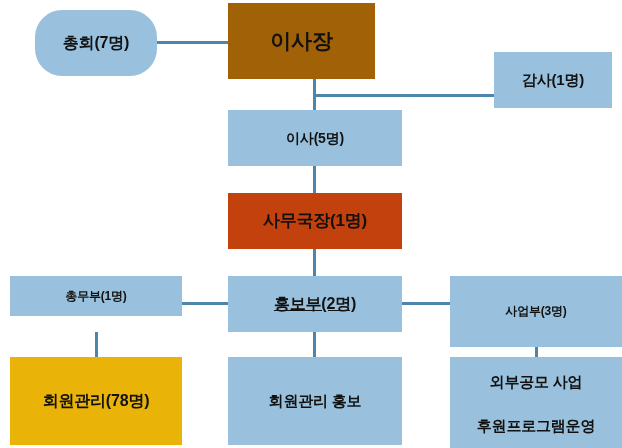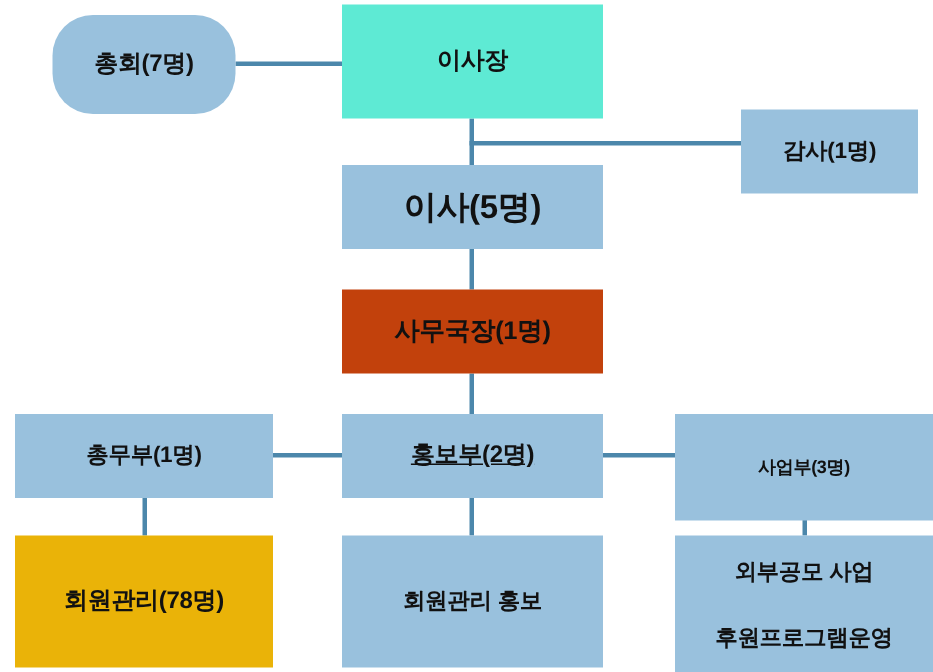--- a/index.html
+++ b/index.html
@@ -50,33 +50,33 @@
     <div class="connector v" style="left: 313px; top: 166px; height: 27px;"></div>
     <div class="connector v" style="left: 313px; top: 249px; height: 27px;"></div>
     <div class="connector h" style="left: 182px; top: 302px; width: 46px;"></div>
     <div class="connector h" style="left: 402px; top: 302px; width: 48px;"></div>
     <div class="connector v" style="left: 95px; top: 332px; height: 25px;"></div>
     <div class="connector v" style="left: 313px; top: 332px; height: 25px;"></div>
     <div class="connector v" style="left: 535px; top: 332px; height: 25px;"></div>
     <div class="node" style="left: 35px; top: 10px; width: 122px; height: 66px; font-size: 16px; background: rgb(153, 193, 221); color: rgb(17, 17, 17); border-radius: 27px;">
       <span>총회(7명)</span>
     </div>
-    <div class="node" style="left: 228px; top: 3px; width: 174px; height: 76px; font-size: 16px; background: #5eead4; color: rgb(17, 17, 17);">
+    <div class="node" style="left: 228px; top: 3px; width: 147px; height: 76px; font-size: 21px; background: #a16207; color: rgb(17, 17, 17);">
       <span>이사장</span>
     </div>
-    <div class="node" style="left: 494px; top: 73px; width: 118px; height: 56px; font-size: 15px; background: rgb(153, 193, 221); color: rgb(17, 17, 17);">
+    <div class="node" style="left: 494px; top: 52px; width: 118px; height: 56px; font-size: 15px; background: rgb(153, 193, 221); color: rgb(17, 17, 17);">
       <span>감사(1명)</span>
     </div>
-    <div class="node" style="left: 228px; top: 110px; width: 174px; height: 56px; font-size: 22px; background: rgb(153, 193, 221); color: rgb(17, 17, 17);">
+    <div class="node" style="left: 228px; top: 110px; width: 174px; height: 56px; font-size: 14px; background: rgb(153, 193, 221); color: rgb(17, 17, 17);">
       <span>이사(5명)</span>
     </div>
     <div class="node" style="left: 228px; top: 193px; width: 174px; height: 56px; font-size: 17px; background: #c2410c; color: rgb(17, 17, 17);">
       <span>사무국장(1명)</span>
     </div>
-    <div class="node" style="left: 10px; top: 276px; width: 172px; height: 56px; font-size: 15px; background: rgb(153, 193, 221); color: rgb(17, 17, 17);">
+    <div class="node" style="left: 10px; top: 276px; width: 172px; height: 40px; font-size: 12px; background: rgb(153, 193, 221); color: rgb(17, 17, 17);">
       <span>총무부(1명)</span>
     </div>
     <div class="node" style="left: 228px; top: 276px; width: 174px; height: 56px; font-size: 16px; background: rgb(153, 193, 221); color: rgb(17, 17, 17); text-decoration: underline;">
       <span>홍보부(2명)</span>
     </div>
     <div class="node" style="left: 450px; top: 276px; width: 172px; height: 71px; font-size: 12px; background: rgb(153, 193, 221); color: rgb(17, 17, 17);">
       <span>사업부(3명)</span>
     </div>
     <div class="node" style="left: 10px; top: 357px; width: 172px; height: 88px; font-size: 16px; background: #eab308; color: rgb(17, 17, 17);">
       <span>회원관리(78명)</span>

